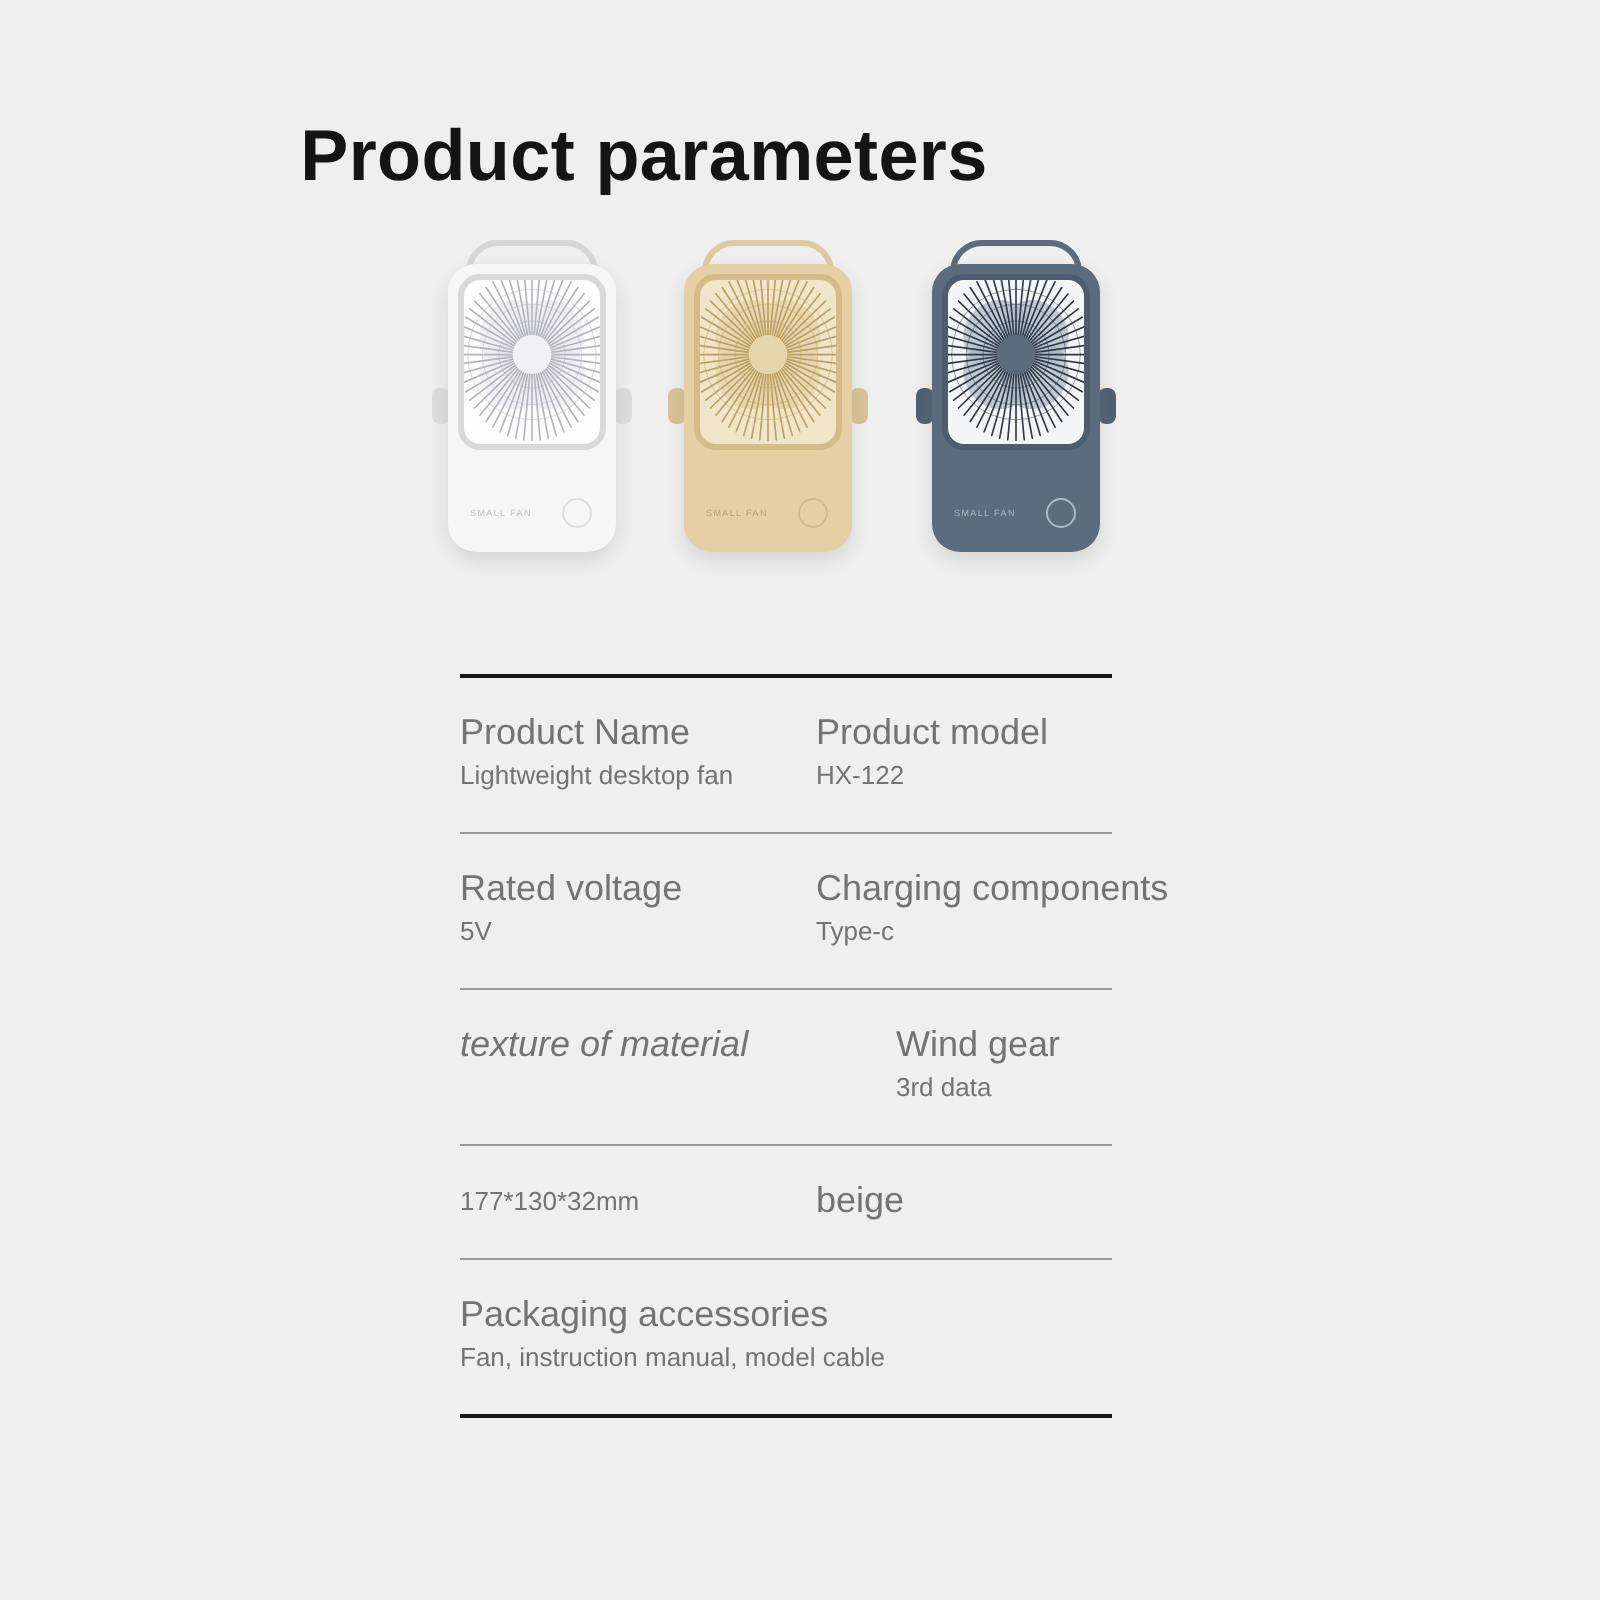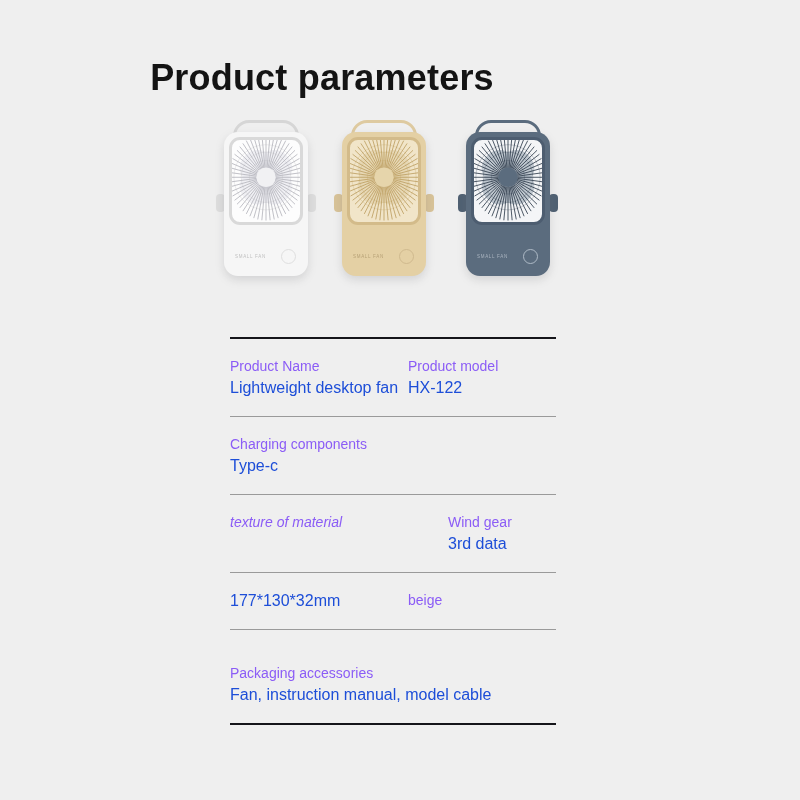--- a/index.html
+++ b/index.html
@@ -152,30 +152,30 @@
   .spec-row:last-child {
     border-bottom: none;
   }
   .spec-col {
     display: flex;
     flex-direction: column;
   }
   .spec-col.left  { width: 178px; flex: 0 0 auto; }
   .spec-col.right { flex: 1 1 auto; }
   .spec-row.wide-left .spec-col.left { width: 218px; font-style: italic; }
-  .spec-row.single .spec-col.left { width: 100%; margin-top: 16px; }
+  .spec-row.single .spec-col.left { width: 100%; }
   .spec-key {
-    font-size: 14px;
-    color: #8b5cf6;
+    font-size: 18px;
+    color: #737373;
     line-height: 21px;
     white-space: nowrap;
   }
   .spec-val {
-    font-size: 16px;
-    color: #1d4ed8;
+    font-size: 13px;
+    color: #737373;
     line-height: 21px;
     white-space: nowrap;
   }
 </style>
 </head>
 <body style="background: rgb(239, 239, 239);">
 
 <div class="page-title">Product parameters</div>
 
 <div class="gallery">
@@ -422,20 +422,24 @@
       <span class="spec-key">Product Name</span>
       <span class="spec-val">Lightweight desktop fan</span>
     </div>
     <div class="spec-col right">
       <span class="spec-key">Product model</span>
       <span class="spec-val">HX-122</span>
     </div>
   </div>
 
   <div class="spec-row">
+    <div class="spec-col left">
+      <span class="spec-key">Rated voltage</span>
+      <span class="spec-val">5V</span>
+    </div>
     <div class="spec-col right">
       <span class="spec-key">Charging components</span>
       <span class="spec-val">Type-c</span>
     </div>
   </div>
 
   <div class="spec-row wide-left">
     <div class="spec-col left">
       <span class="spec-key">texture of material</span>
     </div>

